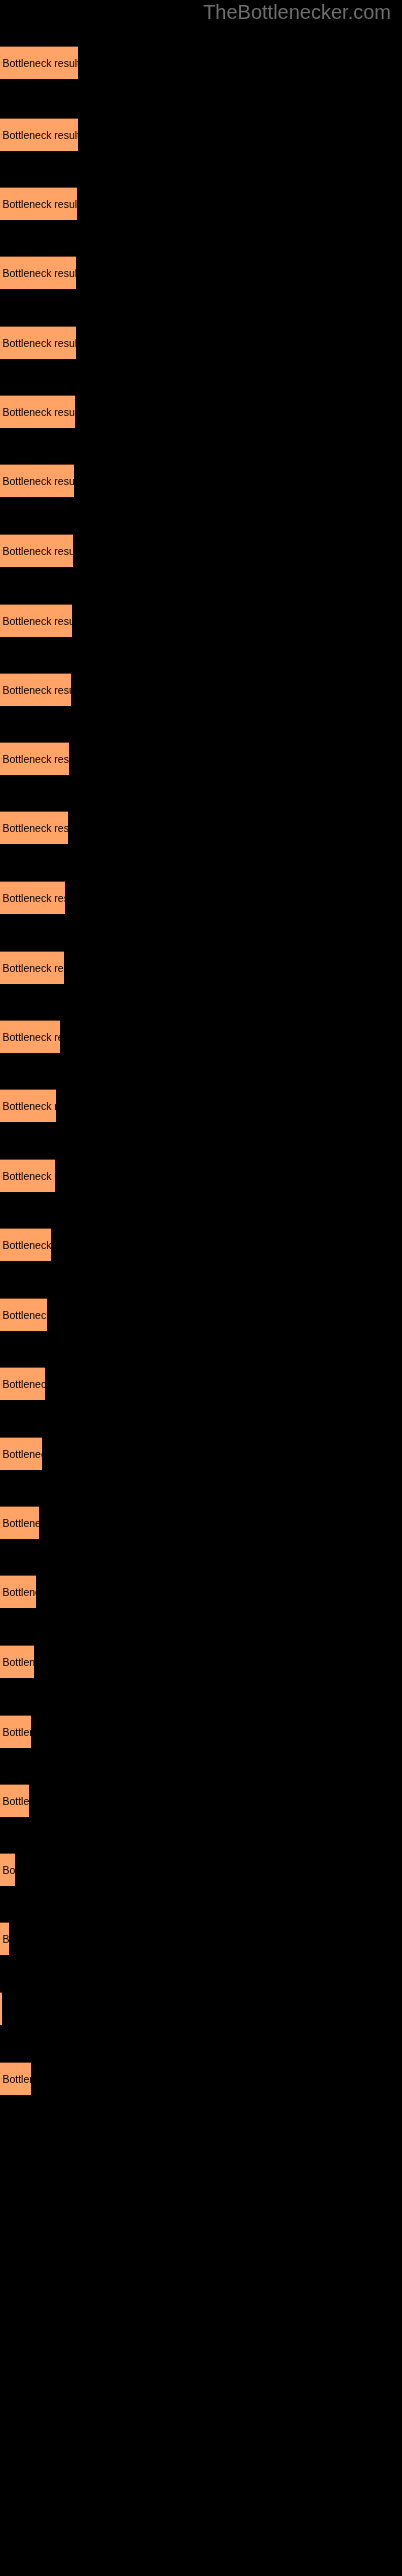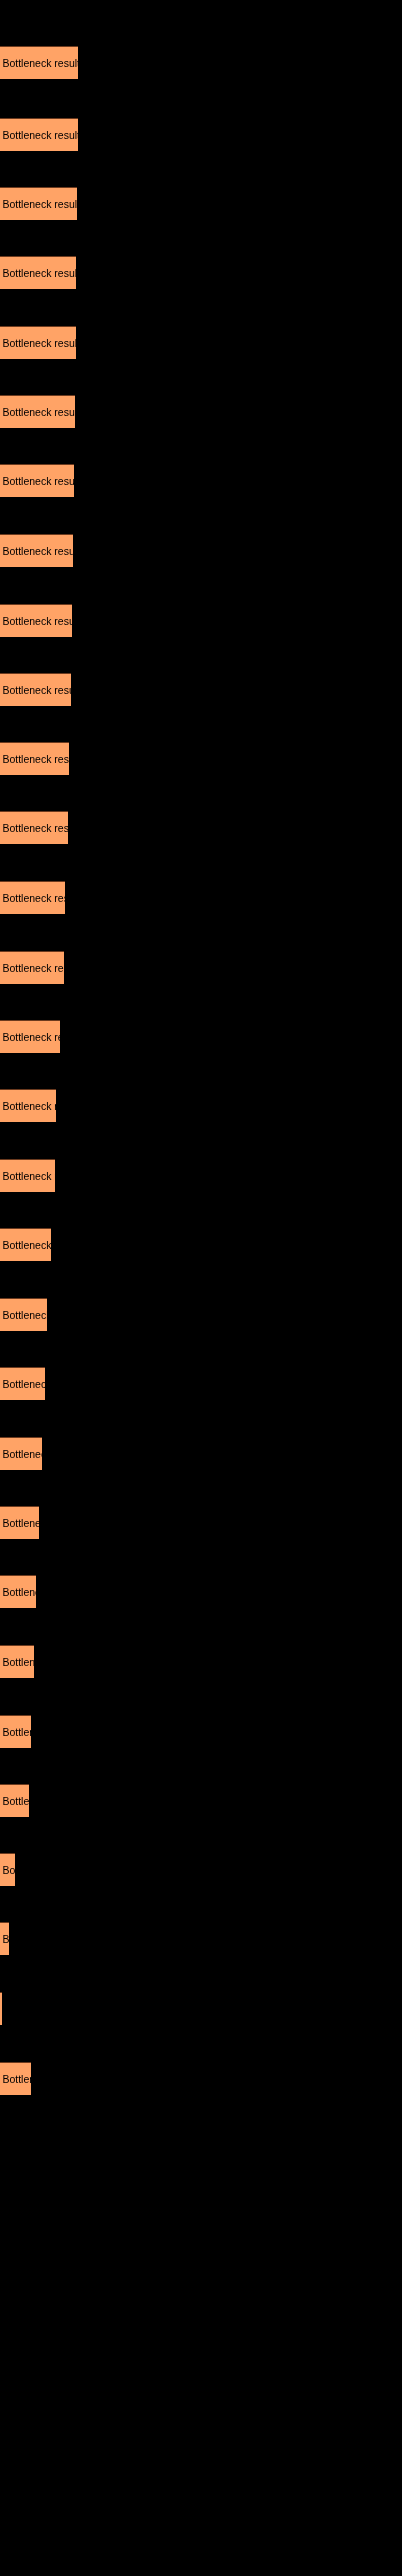--- a/index.html
+++ b/index.html
@@ -65,20 +65,21 @@
     right: 0;
     bottom: 0;
     overflow: hidden;
   }
 </style>
 </head>
 <body>
 
 <div id="page" style="background: rgb(0, 0, 0);">
 
+  <div id="watermark" style="color: rgb(110, 110, 110);">TheBottlenecker.com</div>
 
   <div id="bars" style="background: transparent;">
       <div class="bar" style="top: 46px; width: 78px; height: 33px; background: rgb(255, 163, 102); border-top-color: rgb(107, 58, 30);">
         <div class="bar-clip">
           <span class="bar-label" style="color: rgb(0, 0, 0);">Bottleneck result</span>
         </div>
       </div>
       <div class="bar" style="top: 118px; width: 78px; height: 33px; background: rgb(255, 163, 102); border-top-color: rgb(107, 58, 30);">
         <div class="bar-clip">
           <span class="bar-label" style="color: rgb(0, 0, 0);">Bottleneck result</span>

